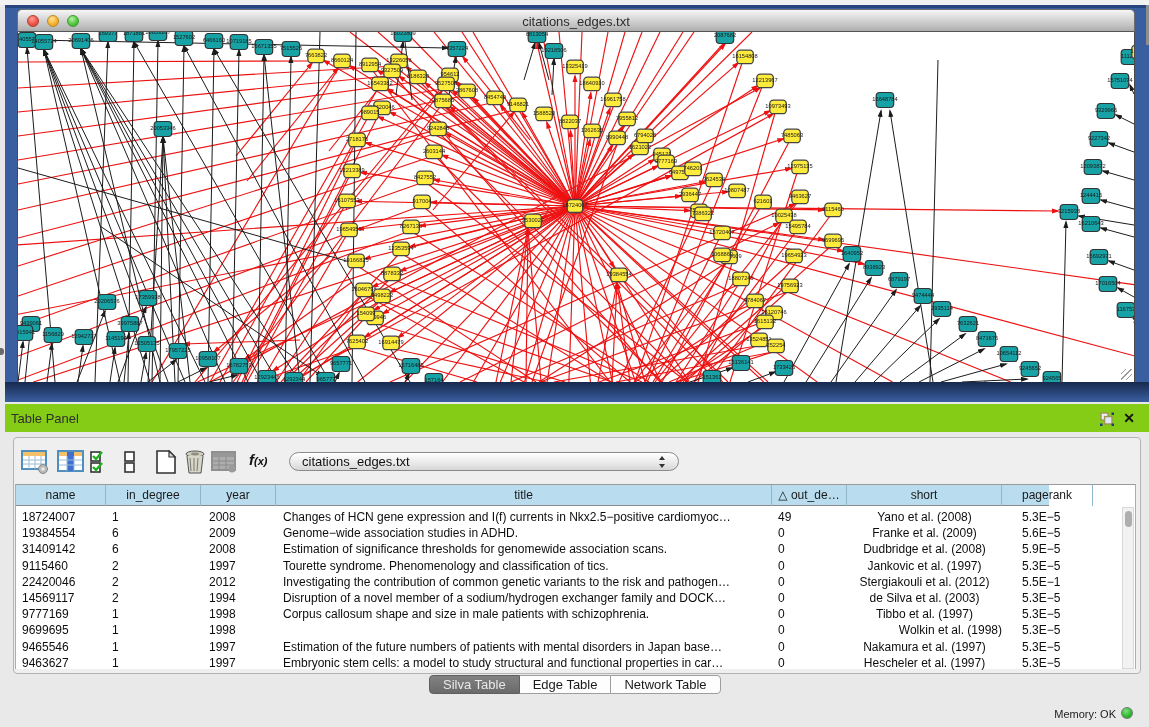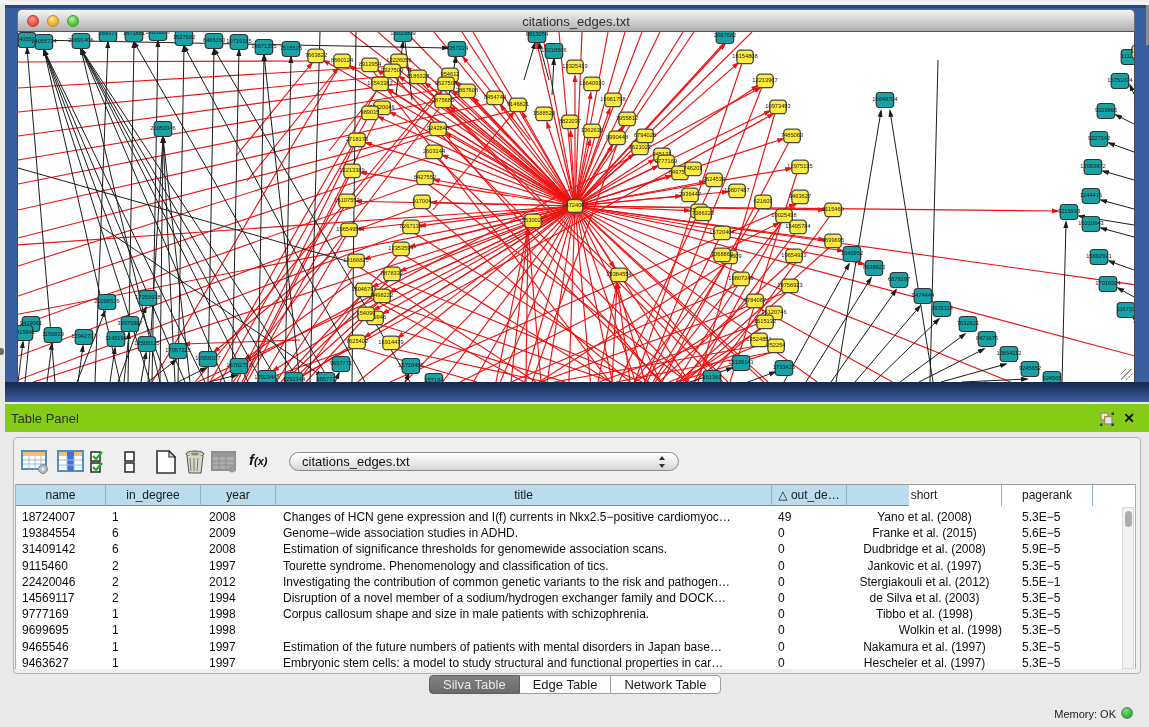--- a/index.html
+++ b/index.html
@@ -30,21 +30,21 @@
 #pclose{position:absolute;right:14px;top:6px;font-size:14px;font-weight:bold;color:#111}
 #pfloat{position:absolute;right:35px;top:8px;width:14px;height:14px}
 #container{position:absolute;left:13px;top:35px;width:1128px;height:237px;background:#efefef;
  border:1px solid #b3b3b3;border-radius:4px}
 #toolbar{position:absolute;left:0;top:0;width:100%;height:45px}
 .ticon{position:absolute;top:12px}
 #dropdown{position:absolute;left:275px;top:14px;width:390px;height:19px;border:1px solid #8a8a8a;border-radius:10px;
  background:linear-gradient(#ffffff,#e9e9e9 60%,#d6d6d6);font-size:13px;color:#111;padding-left:12px;line-height:18px}
 #ddarr{position:absolute;right:12px;top:2px}
 #tablewrap{position:absolute;left:1px;top:46px;width:1121px;height:185px;background:#fff;border-top:1px solid #9a9a9a;border-left:1px solid #adadad;border-right:1px solid #adadad}
-#thead{position:absolute;left:0;top:0;width:893px;height:21px;background:#b9dcee;border-bottom:1px solid #8a8a8a}
+#thead{position:absolute;left:0;top:0;width:1033px;height:21px;background:#b9dcee;border-bottom:1px solid #8a8a8a}
 .th{position:absolute;top:0;height:21px;border-right:1px solid #8fb6c9;font-size:12px;color:#1a1a1a;
  text-align:center;line-height:20px}
 .row{position:absolute;width:1077px;height:16.2px;font-size:12px;color:#0d0d0d;white-space:nowrap}
 .c{position:absolute;top:0;height:16px;line-height:16px;overflow:hidden}
 #vscroll{position:absolute;left:1106px;top:22px;width:12px;height:162px;background:#f2f2f2;border:1px solid #d9d9d9}
 #vthumb{position:absolute;left:2px;top:3px;width:7px;height:16px;background:#aeaeae;border-radius:4px}
 #tabs{position:absolute;left:429px;top:273px;height:19px;display:flex}
 .tab{height:19px;font-size:13px;line-height:18px;padding:0 13px;border:1px solid #9e9e9e;color:#1a1a1a;background:#fdfdfd}
 #tab1{border-radius:4px 0 0 4px;background:linear-gradient(#828282,#6a6a6a);color:#e9e9e9;border-color:#5f5f5f}
 #tab2{border-left:none;border-right:none}
@@ -726,21 +726,21 @@
           <div class="c" style="left:762px;width:67px">49</div>
           <div class="c" style="left:831px;width:155px;text-align:center">Yano et al. (2008)</div>
           <div class="c" style="left:1006px;width:83px">5.3E−5</div>
         </div>
         <div class="row" style="top:40.2px">
           <div class="c" style="left:6px;width:82px">19384554</div>
           <div class="c" style="left:96px;width:87px">6</div>
           <div class="c" style="left:193px;width:67px">2009</div>
           <div class="c" style="left:267px;width:488px">Genome−wide association studies in ADHD.</div>
           <div class="c" style="left:762px;width:67px">0</div>
-          <div class="c" style="left:831px;width:155px;text-align:center">Franke et al. (2015)</div>
+          <div class="c" style="left:831px;width:155px;text-align:center">Franke et al. (2009)</div>
           <div class="c" style="left:1006px;width:83px">5.6E−5</div>
         </div>
         <div class="row" style="top:56.4px">
           <div class="c" style="left:6px;width:82px">31409142</div>
           <div class="c" style="left:96px;width:87px">6</div>
           <div class="c" style="left:193px;width:67px">2008</div>
           <div class="c" style="left:267px;width:488px">Estimation of significance thresholds for genomewide association scans.</div>
           <div class="c" style="left:762px;width:67px">0</div>
           <div class="c" style="left:831px;width:155px;text-align:center">Dudbridge et al. (2008)</div>
           <div class="c" style="left:1006px;width:83px">5.9E−5</div>
@@ -771,21 +771,21 @@
           <div class="c" style="left:762px;width:67px">0</div>
           <div class="c" style="left:831px;width:155px;text-align:center">de Silva et al. (2003)</div>
           <div class="c" style="left:1006px;width:83px">5.3E−5</div>
         </div>
         <div class="row" style="top:121.2px">
           <div class="c" style="left:6px;width:82px">9777169</div>
           <div class="c" style="left:96px;width:87px">1</div>
           <div class="c" style="left:193px;width:67px">1998</div>
           <div class="c" style="left:267px;width:488px">Corpus callosum shape and size in male patients with schizophrenia.</div>
           <div class="c" style="left:762px;width:67px">0</div>
-          <div class="c" style="left:831px;width:155px;text-align:center">Tibbo et al. (1998)</div>
+          <div class="c" style="left:831px;width:155px;text-align:center">Tibbo et al. (1997)</div>
           <div class="c" style="left:1006px;width:83px">5.3E−5</div>
         </div>
         <div class="row" style="top:137.4px">
           <div class="c" style="left:6px;width:82px">9699695</div>
           <div class="c" style="left:96px;width:87px">1</div>
           <div class="c" style="left:193px;width:67px">1998</div>
           <div class="c" style="left:762px;width:67px">0</div>
           <div class="c" style="left:831px;width:155px;text-align:right">Wolkin et al. (1998)</div>
           <div class="c" style="left:1006px;width:83px">5.3E−5</div>
         </div>

